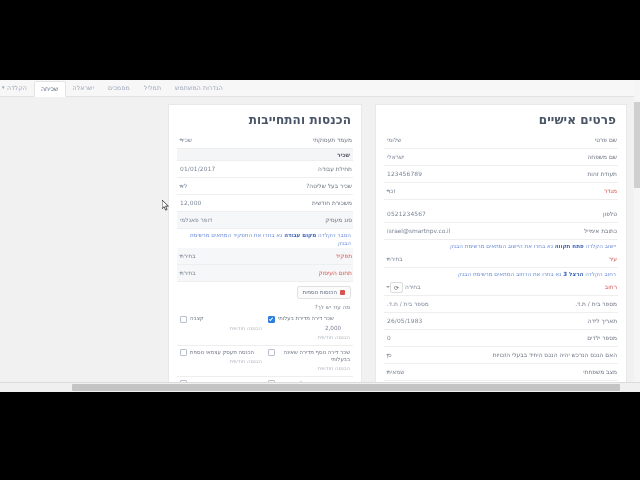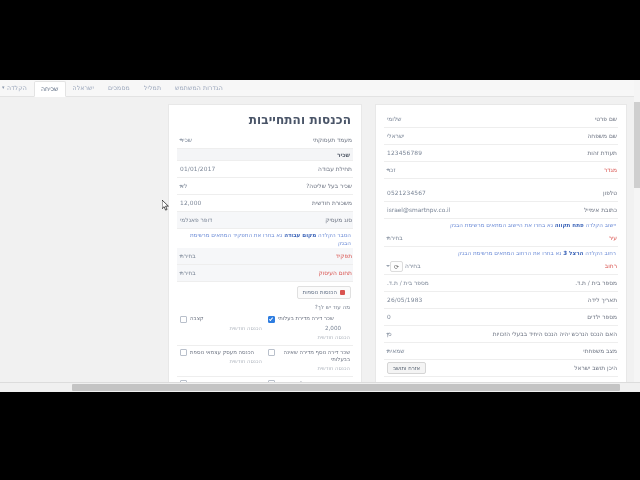--- a/index.html
+++ b/index.html
@@ -300,20 +300,21 @@
     <div class="tab active">שכיחה</div>
     <div class="tab">ישראלה</div>
     <div class="tab">מסמכים</div>
     <div class="tab">תמליל</div>
     <div class="tab">הגדרות המשתמש</div>
     <span class="tab-scroll-arrow">▾</span>
   </div>
 
   <div class="card" id="card-right">
     <div class="card-inner">
+      <div class="section-title">פרטים אישיים</div>
 
       <div class="row">
         <div class="lbl">שם פרטי</div>
         <div class="val">שלומי</div>
       </div>
       <div class="row">
         <div class="lbl">שם משפחה</div>
         <div class="val">ישראלי</div>
       </div>
       <div class="row">

